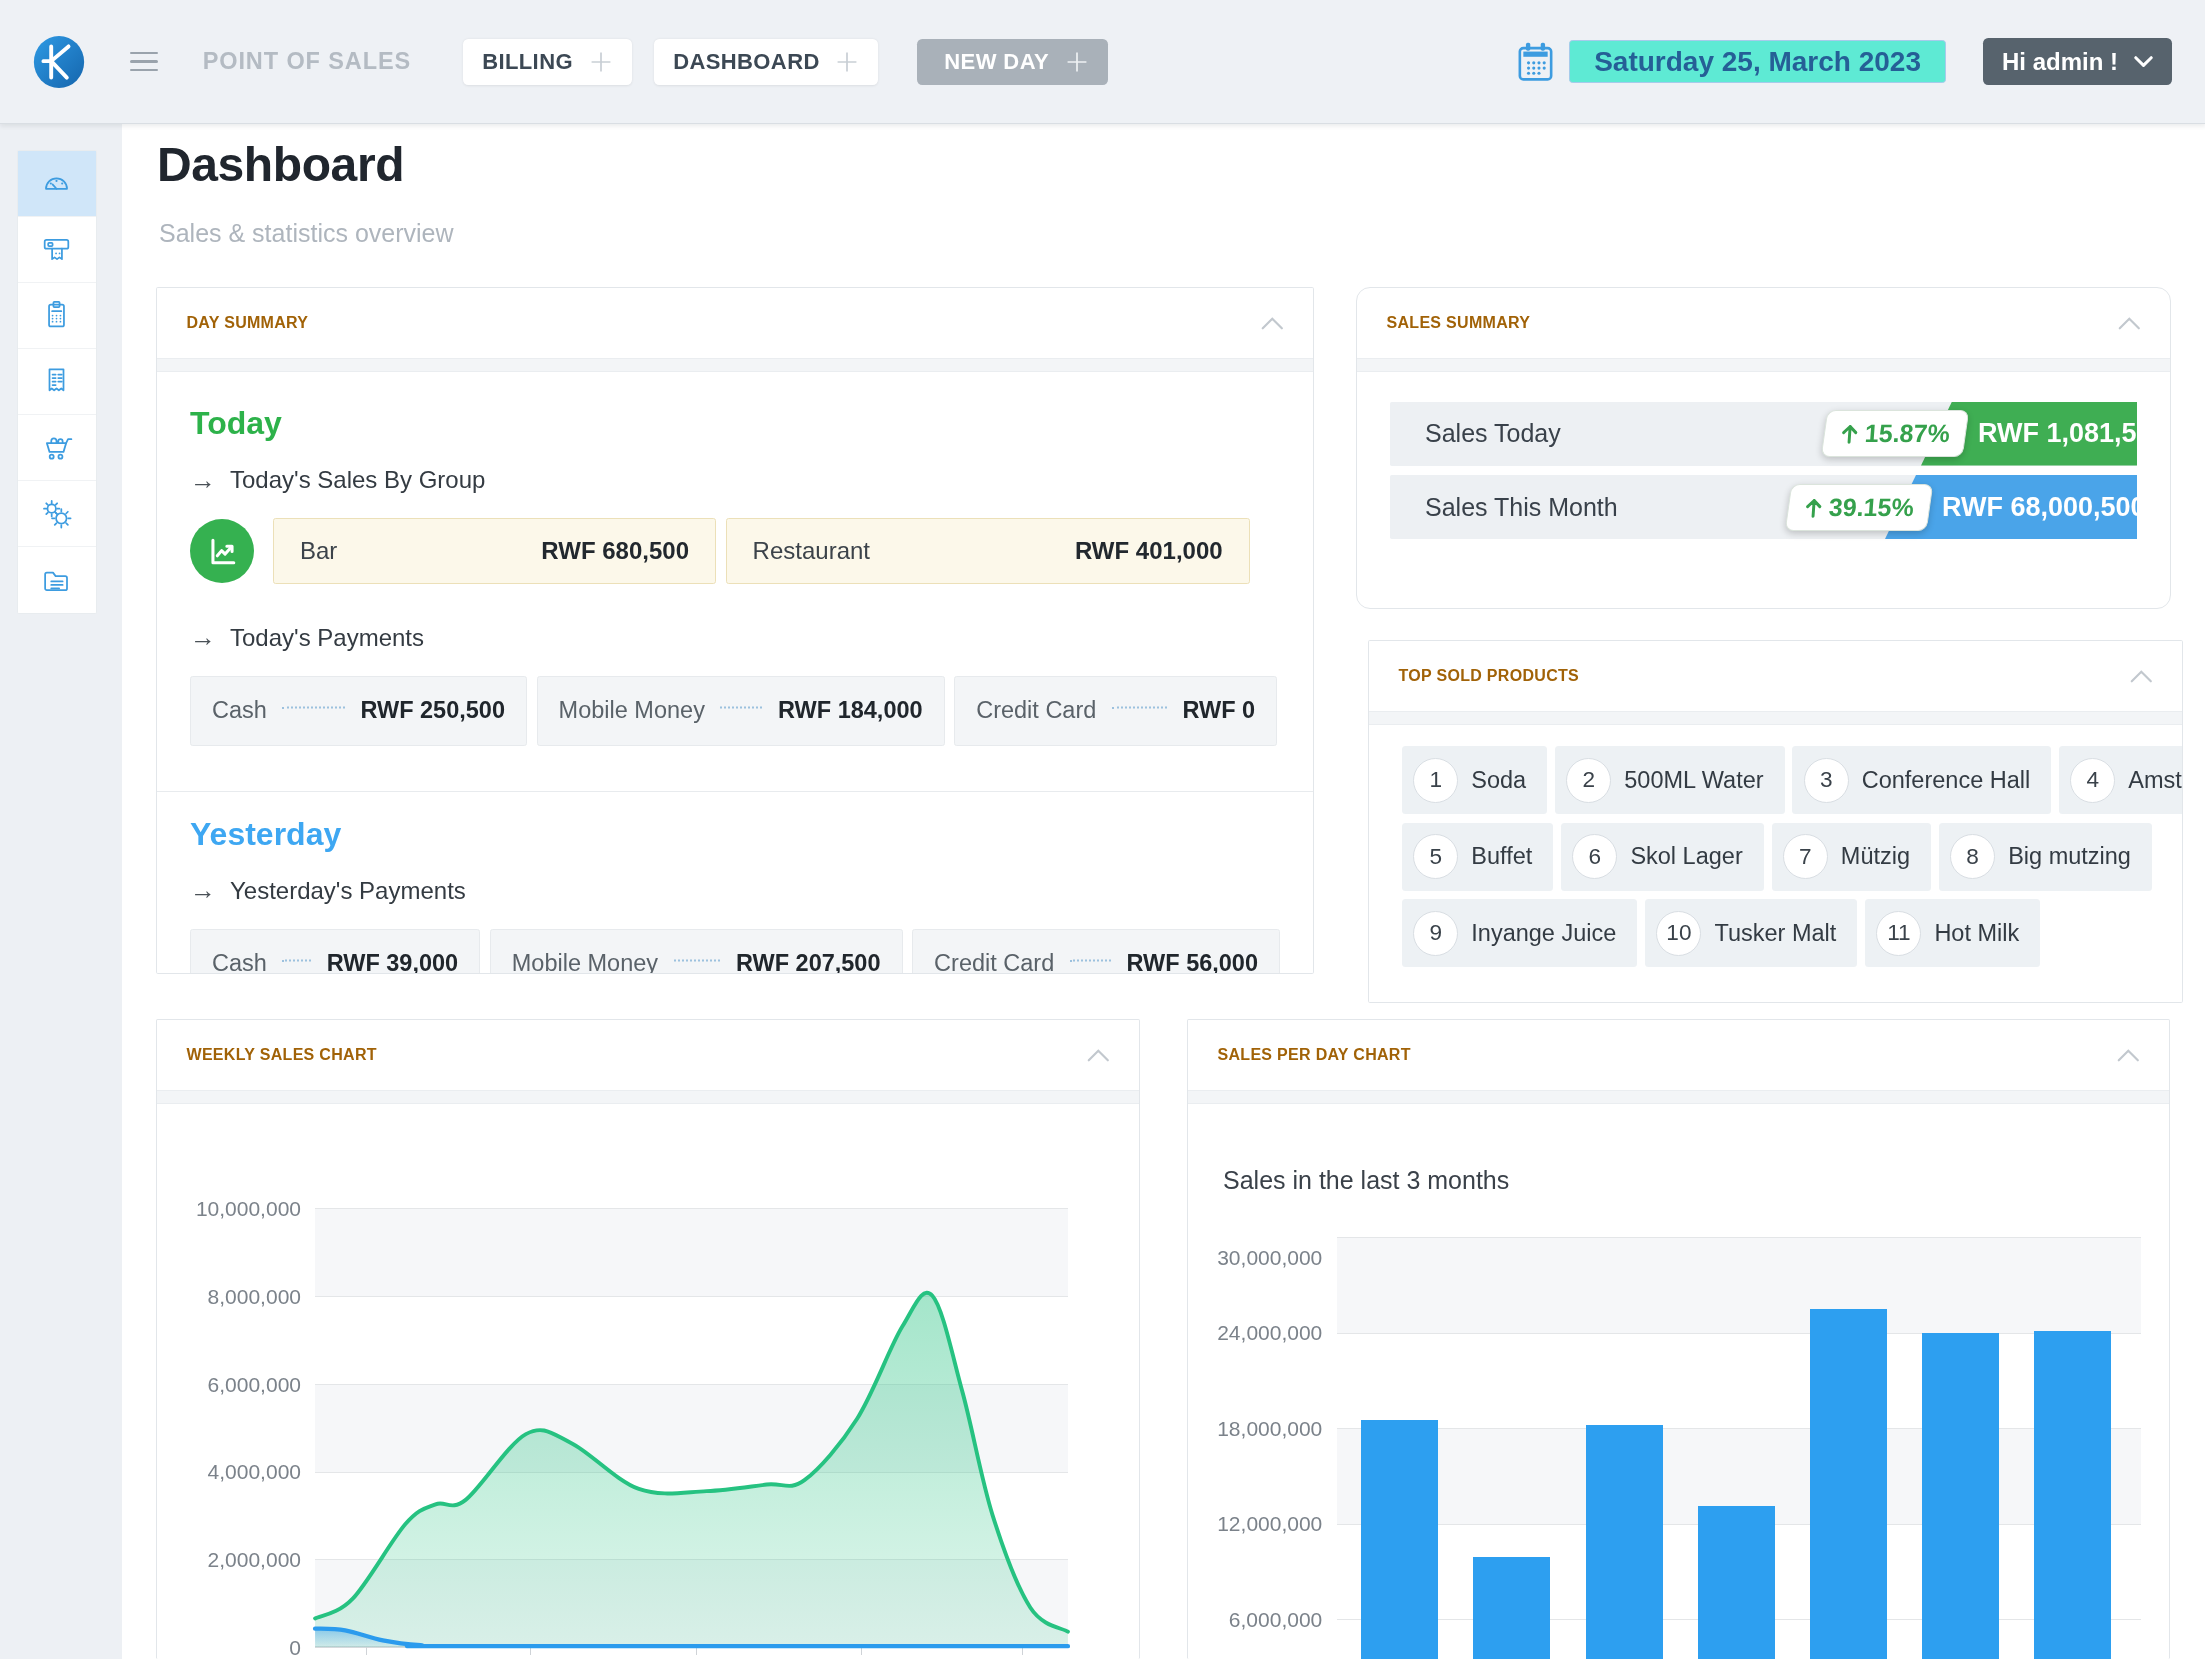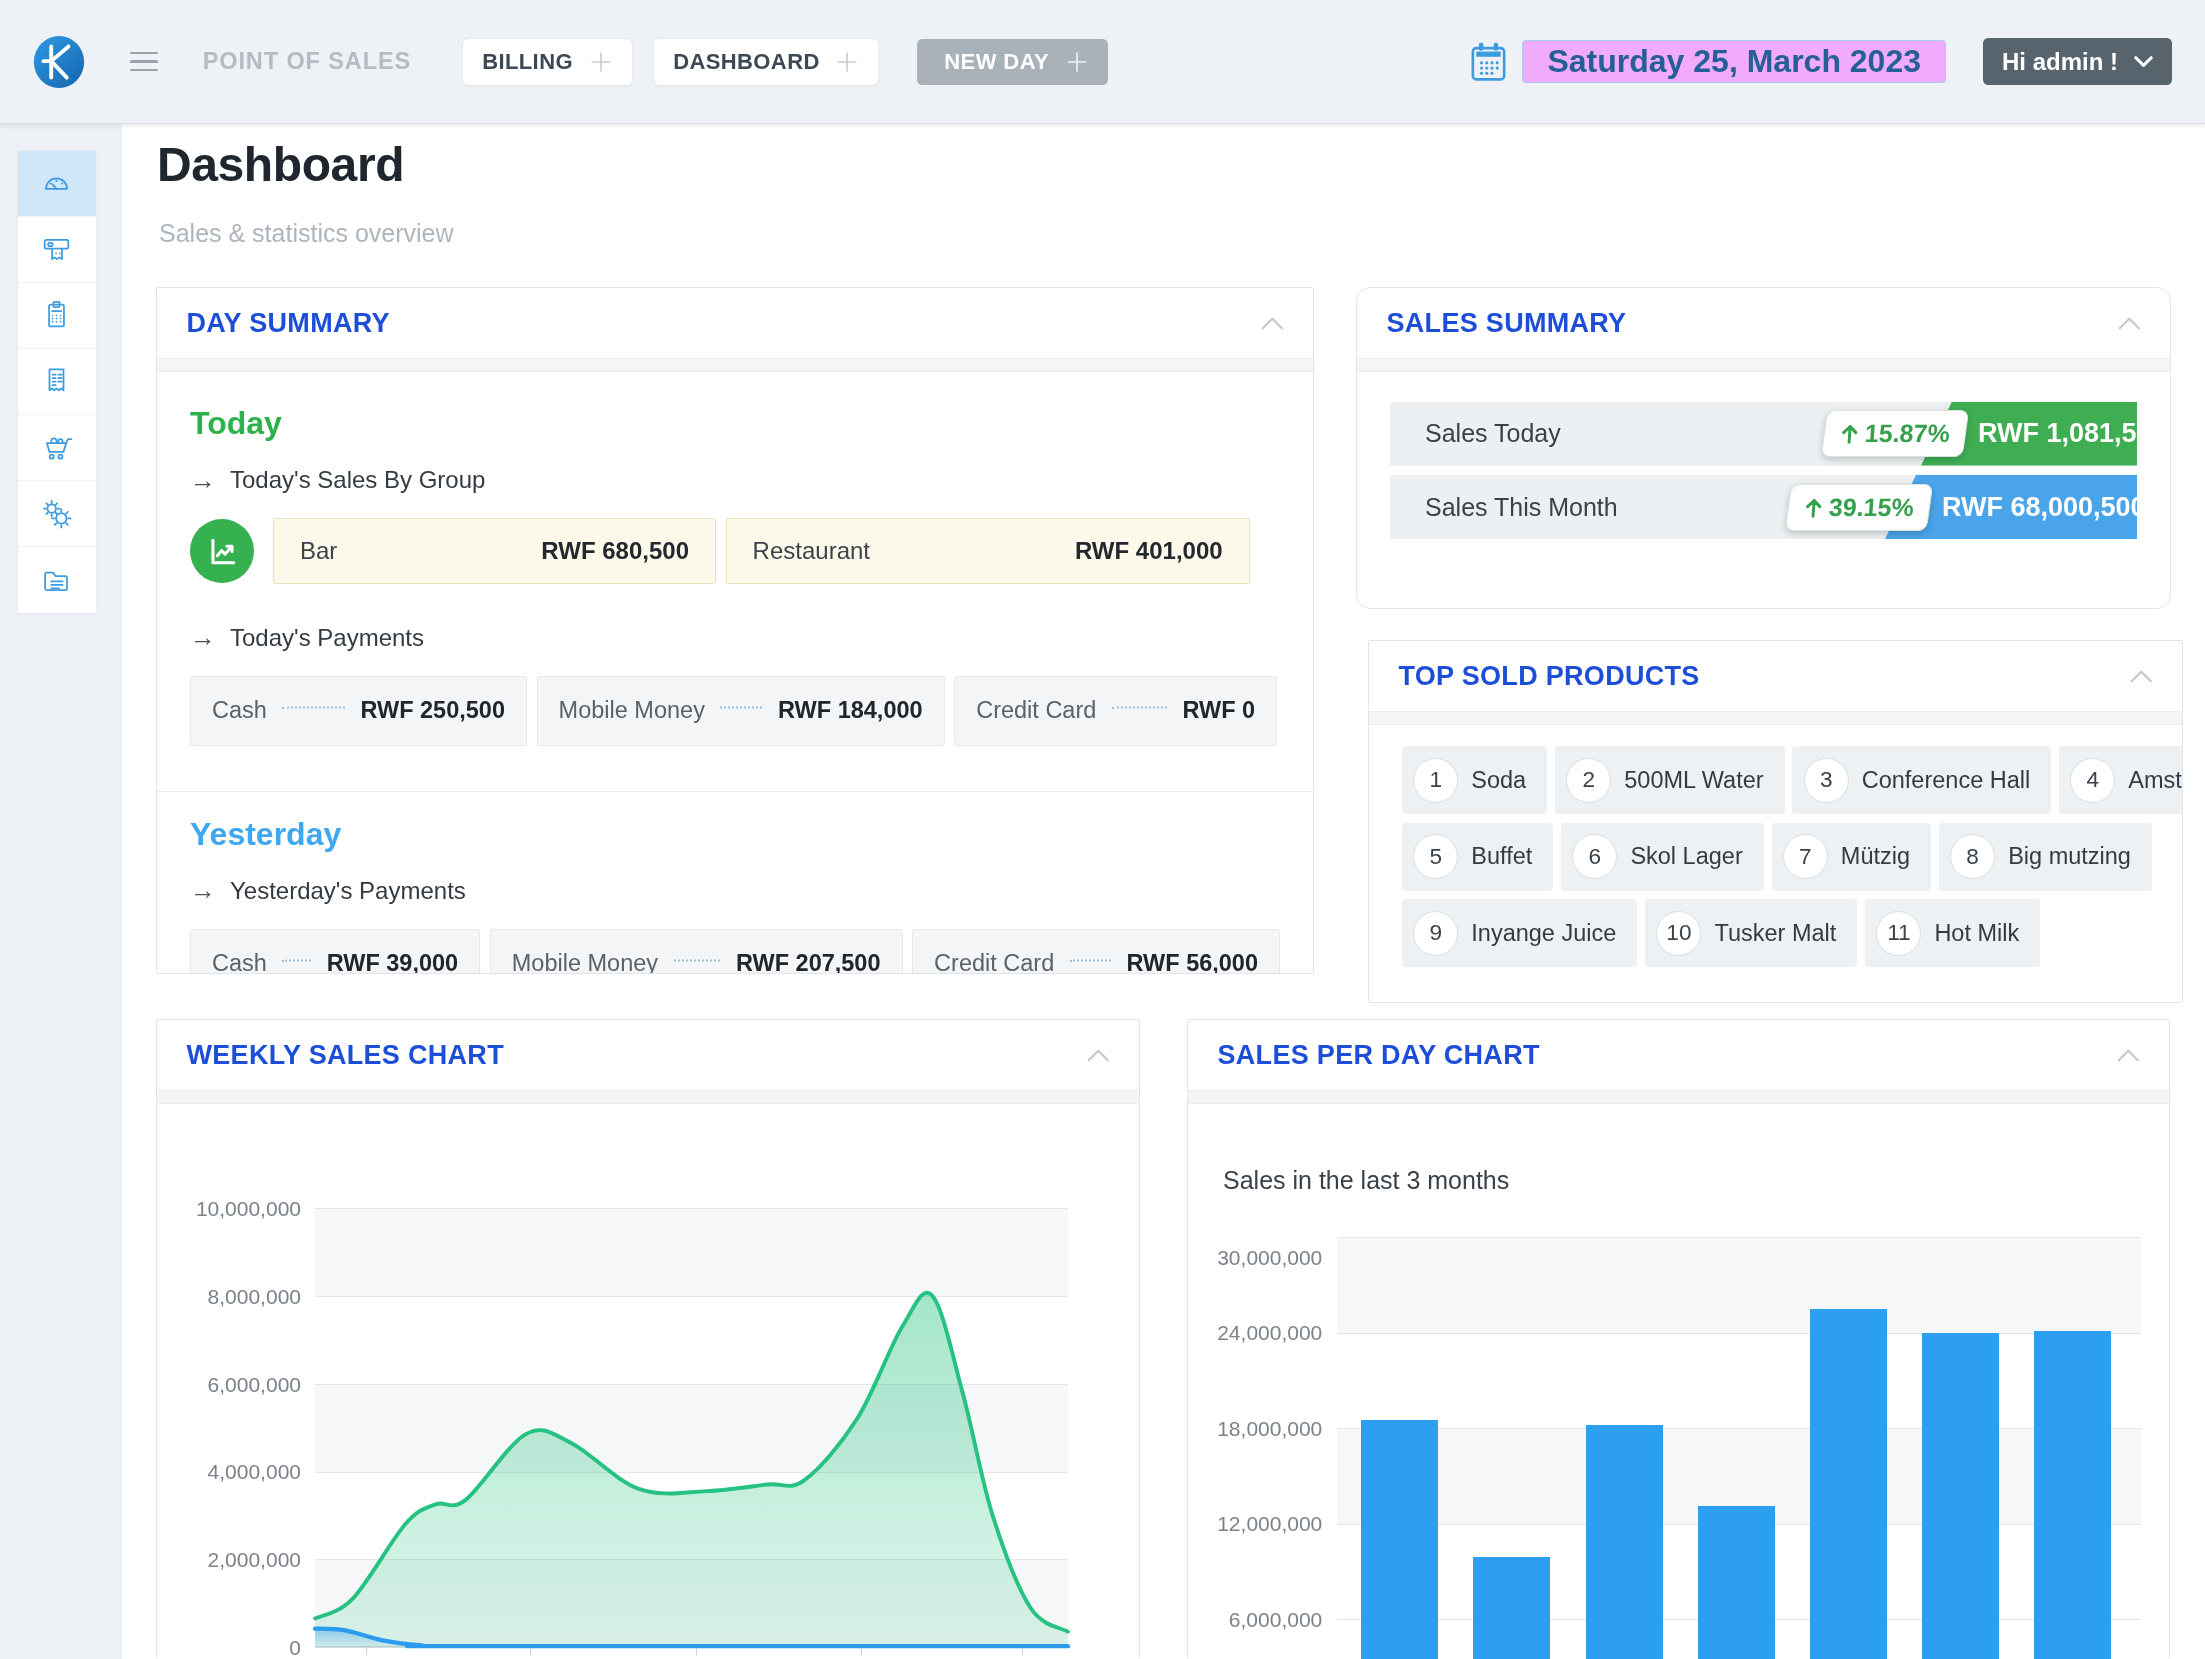--- a/index.html
+++ b/index.html
@@ -16,22 +16,22 @@
   .brand { margin-left:45px; font-size:23.5px; font-weight:bold; color:#b4bbc3; letter-spacing:0.9px; }
   .btn { height:46px; border-radius:5.2px; display:flex; align-items:center; gap:15.6px;
          padding:0 19px; font-size:22px; font-weight:bold; letter-spacing:0.4px; cursor:pointer; }
   .btn-white { background:#fff; color:#3c4854; box-shadow:0 0.9px 2.6px rgba(0,0,0,.08); }
   .btn-gray  { background:#a9b1b9; color:#fff; }
   .nav-billing { margin-left:52px; }
   .nav-dashboard { margin-left:22.6px; }
   .nav-newday { margin-left:39px;padding-left:27px; }
   .top-spacer { flex:1; }
   .cal-icon { flex:none; margin-right:15.6px; cursor:pointer; }
-  .date-chip { height:43px; background:#f0abfc; border:1.7px solid #a6cbeb; border-radius:3.5px;
-               color:#255f96; font-size:32px; font-weight:bold; display:flex; align-items:center;
+  .date-chip { height:43px; background:#5eead4; border:1.7px solid #a6cbeb; border-radius:3.5px;
+               color:#255f96; font-size:28px; font-weight:bold; display:flex; align-items:center;
                padding:0 24px; cursor:pointer; }
   .user-chip { height:47px; background:#57636d; border-radius:5.2px; color:#fff; font-size:24px;
                font-weight:bold; display:flex; align-items:center; gap:15.6px; padding:0 19px;
                margin-left:37px; margin-right:10.4px; cursor:pointer; }
 
   
   .gutter { position:absolute; left:0; top:124px; width:122px; bottom:0; background:#edf0f4; }
   .menu { position:absolute; left:16.5px; top:150px; width:80px; background:#fff;
           border:0.9px solid #e8ecef; border-radius:1.7px; z-index:5; }
   .menu-item { height:66px; display:flex; align-items:center; justify-content:center;
@@ -40,21 +40,21 @@
   .menu-item.active { background:#d0e6f9; }
 
   
   .main-bg { position:absolute; left:122px; top:124px; right:0; bottom:0; background:#fff; }
   .page-title { position:absolute; left:157px; top:137px; margin:0; font-size:48px; font-weight:bold;
                 color:#20262e; letter-spacing:-0.4px; }
   .page-sub { position:absolute; left:159px; top:219px; font-size:25px; color:#aeb5bd; }
 
   .card { position:absolute; background:#fff; border:0.9px solid #e2e6ea; border-radius:1.7px; overflow:hidden; }
   .card-head { height:70px; display:flex; align-items:center; justify-content:space-between; padding:0 29.5px; }
-  .card-title { font-size:27px; font-weight:bold; color:#1d4ed8; letter-spacing:0.3px; }
+  .card-title { font-size:16px; font-weight:bold; color:#a16207; letter-spacing:0.3px; }
   .collapse { cursor:pointer; display:flex; align-items:center; }
   .card-band { height:14px; background:#f3f5f7; border-top:0.9px solid #eaedf0; border-bottom:0.9px solid #eaedf0; }
 
   #card-day    { left:156px;  top:287px;  width:1158px; height:687px; }
   #card-sales  { left:1356px; top:287px;  width:815px;  height:322px;border-radius:14px; }
   #card-top    { left:1356px; top:640px;  width:815px;  height:363px;margin-left:12px; }
   #card-weekly { left:156px;  top:1019px; width:984px; height:640px; border-bottom:none; }
   #card-daily  { left:1187px; top:1019px; width:983px; height:640px; border-bottom:none; }
 
   

